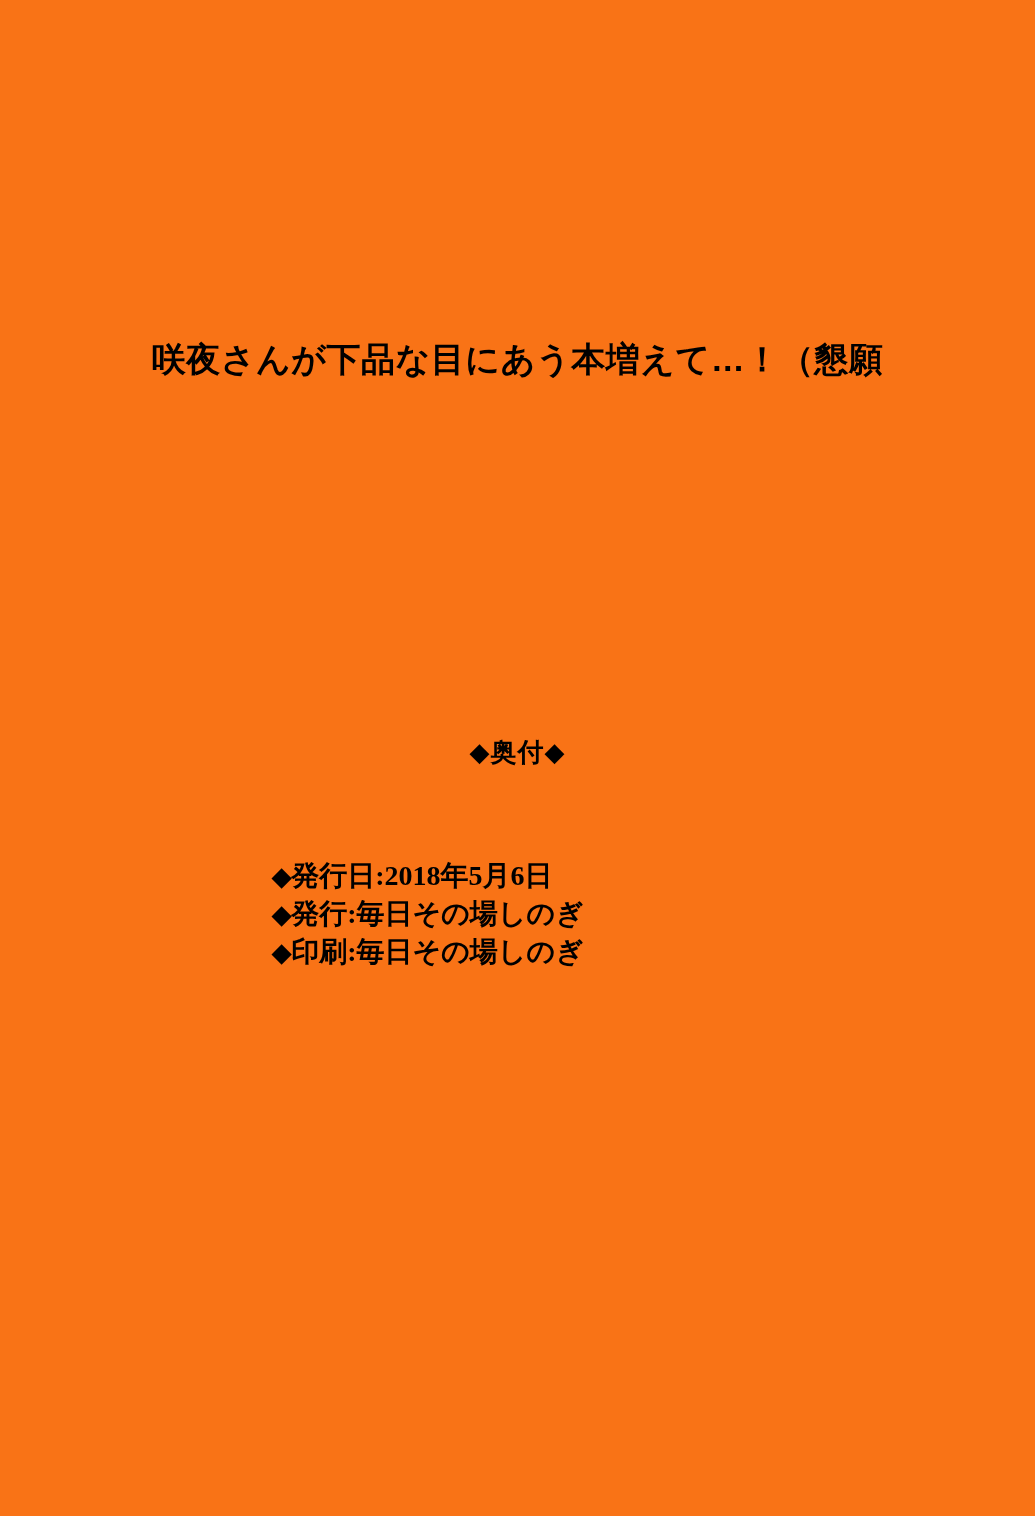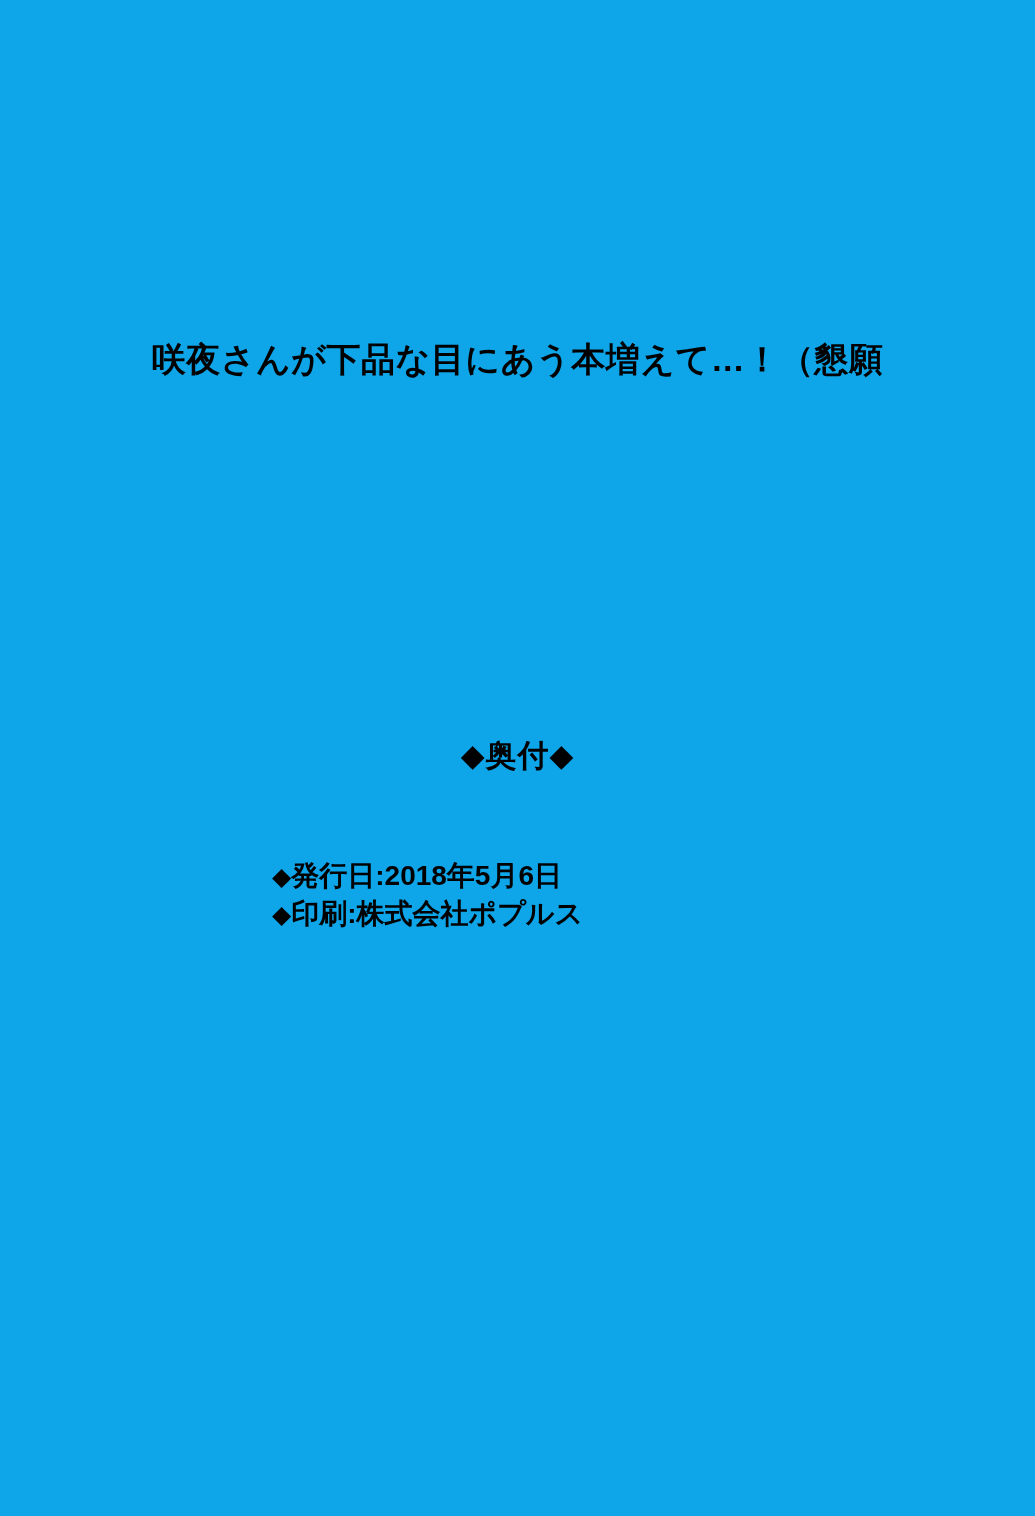--- a/index.html
+++ b/index.html
@@ -11,51 +11,52 @@
     width: 1035px;
     height: 1516px;
     font-family: "Liberation Sans", "DejaVu Sans", sans-serif;
     color: #000000;
     position: relative;
     overflow: hidden;
   }
   .page {
     position: absolute;
     inset: 0;
-    background: #0ea5e9;
+    background: #f97316;
   }
   .headline {
     position: absolute;
     top: 338px;
     left: 0;
     width: 100%;
     text-align: center;
     font-size: 34px;
     font-weight: 700;
     letter-spacing: 0.5px;
     line-height: 1.25;
     white-space: nowrap;
   }
   .colophon-title {
     position: absolute;
     top: 735px;
     left: 0;
     width: 100%;
     text-align: center;
-    font-size: 31px;
+    font-size: 26px;
     font-weight: 700;
     letter-spacing: 1px;
   }
   .colophon-list {
     position: absolute;
     top: 857px;
     left: 272px;
     font-size: 28px;
     font-weight: 700;
     line-height: 1.36;
+    font-family: Liberation Serif, serif;
   }
   .colophon-line {
     white-space: nowrap;
   }
   .diamond {
     font-size: 25px;
     line-height: 1;
   }
 </style>
 </head>
@@ -65,17 +66,20 @@
 
   <div class="headline">咲夜さんが下品な目にあう本増えて…！（懇願</div>
 
   <div class="colophon-title">◆奥付◆</div>
 
   <div class="colophon-list">
     <div class="colophon-line">
       <span class="diamond">◆</span><span>発行日:2018年5月6日</span>
     </div>
     <div class="colophon-line">
-      <span class="diamond">◆</span><span>印刷:株式会社ポプルス</span>
+      <span class="diamond">◆</span><span>発行:毎日その場しのぎ</span>
+    </div>
+    <div class="colophon-line">
+      <span class="diamond">◆</span><span>印刷:毎日その場しのぎ</span>
     </div>
   </div>
 
 </div>
 
 </body></html>

